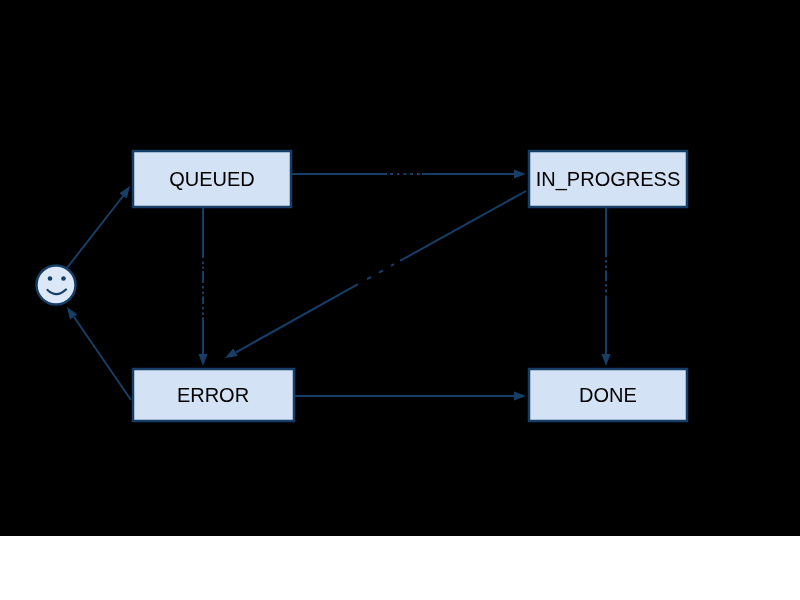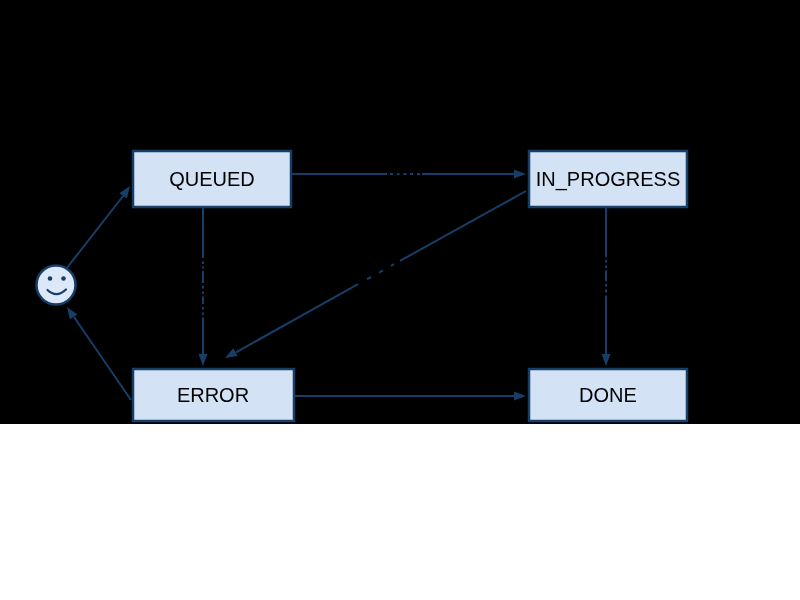--- a/index.html
+++ b/index.html
@@ -1,18 +1,18 @@
 <!DOCTYPE html>
 <html><head>
 <meta charset="utf-8">
 <style>
   html,body{margin:0;padding:0;}
   #canvas{
     position:relative;
-    width:800px;height:424px;
+    width:800px;height:536px;
     background:#000000;
     overflow:hidden;
     font-family:"Liberation Sans", sans-serif;
   }
   svg{position:absolute;left:0;top:0;}
   .edge{stroke:#173e67;stroke-width:2;fill:none;}
   .edge-dash{stroke:#173e67;stroke-width:2;fill:none;}
   .arrowhead{fill:#173e67;stroke:none;}
   .node-box{fill:#d3e2f4;stroke:#173e67;stroke-width:2.5;}
   .node-label{

